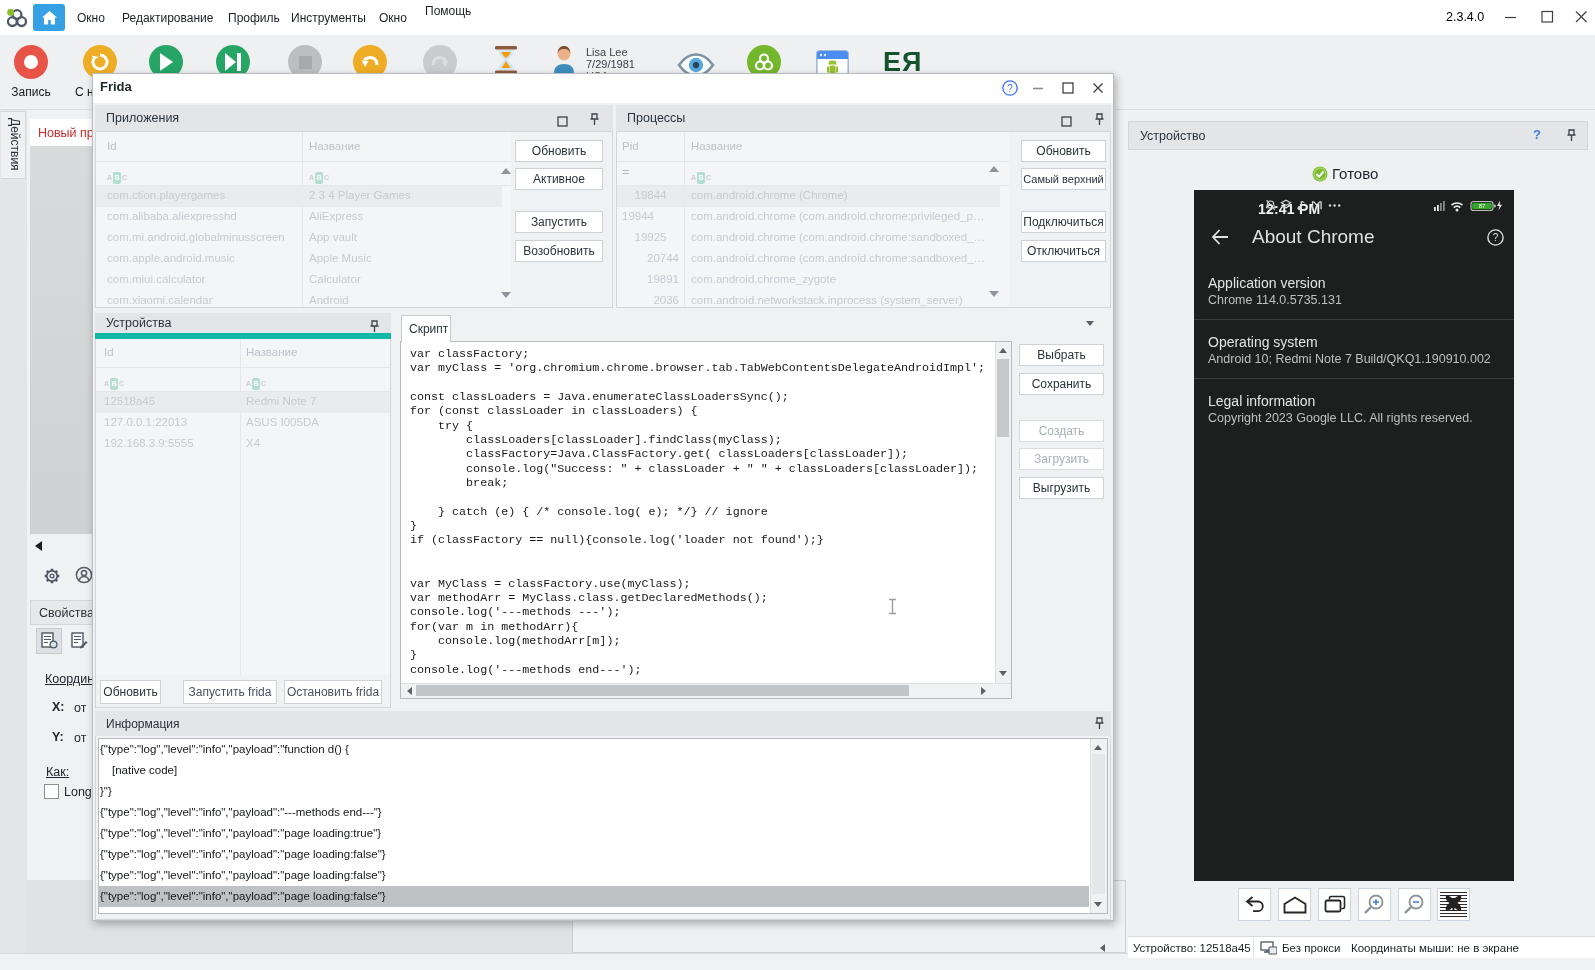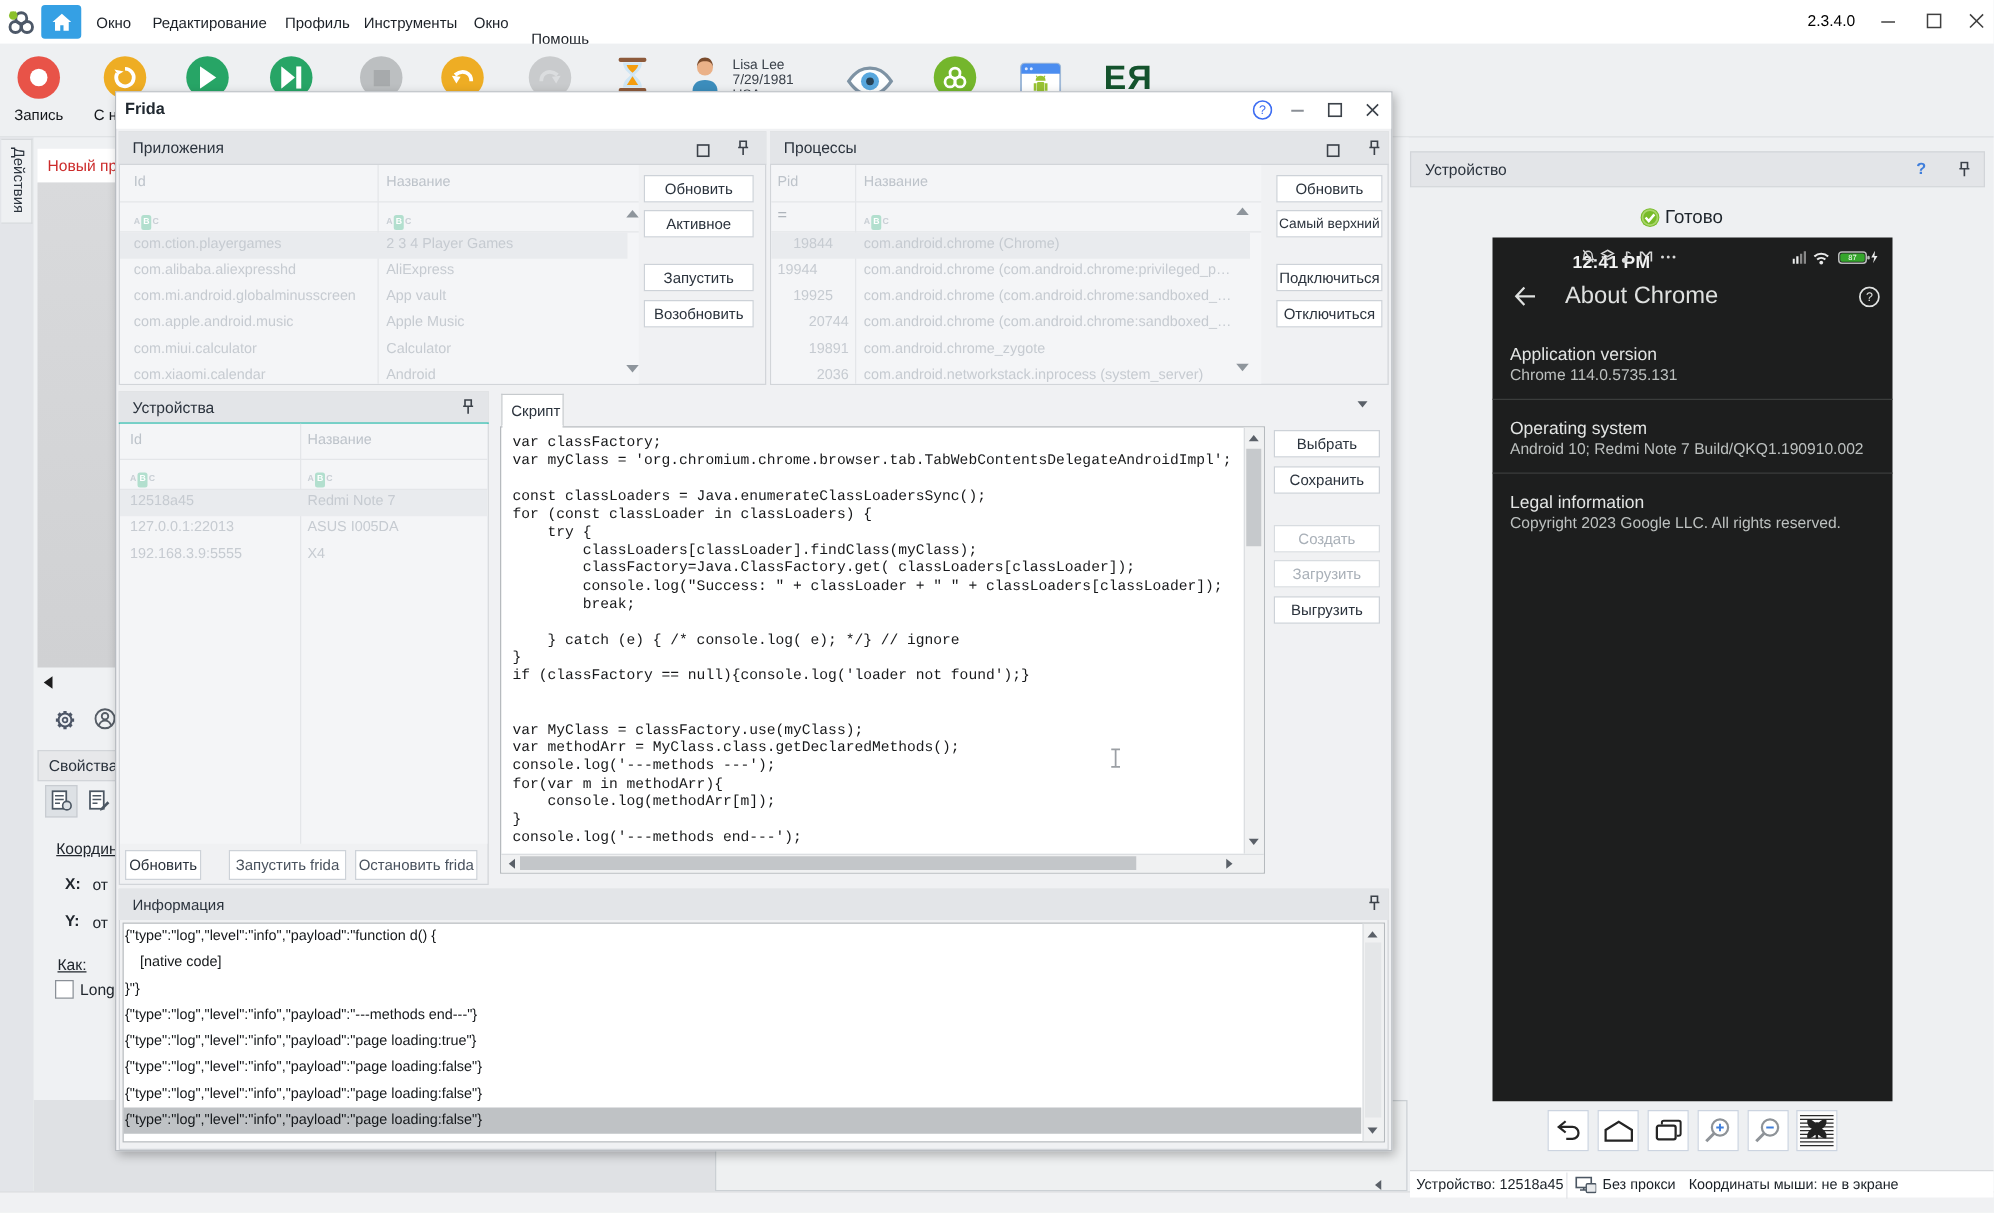--- a/index.html
+++ b/index.html
@@ -35,21 +35,21 @@
   <svg width="17" height="16" viewBox="0 0 17 16">
         <path d="M8.5 1L1 7.5h2v7h4.2v-4.4h2.6v4.4H14v-7h2z" fill="#fff"></path>
       </svg>
 </div>
 <div class="abs" style="top:0;height:35px;left:0;width:1000px;font-size:12px;color:#1c2128">
   <span class="abs" style="left:77px;top:11px">Окно</span>
   <span class="abs" style="left:122px;top:11px">Редактирование</span>
   <span class="abs" style="left:228px;top:11px">Профиль</span>
   <span class="abs" style="left:291px;top:11px">Инструменты</span>
   <span class="abs" style="left:379px;top:11px">Окно</span>
-  <span class="abs" style="left:425px;top:24px">Помощь</span>
+  <span class="abs" style="left:425px;top:4px">Помощь</span>
 </div>
 <span class="abs" style="left:1446px;top:10px;font-size:12.5px;color:#000000">2.3.4.0</span>
 <svg class="abs" style="left:1504px;top:8px" width="90" height="18" viewBox="0 0 90 18">
   <path d="M1 9.5h11" stroke="#404040" stroke-width="1.2"></path>
   <rect x="38" y="3.5" width="10.5" height="10.5" fill="none" stroke="#404040" stroke-width="1.2"></rect>
   <path d="M72 3.5l10.5 10.5M82.5 3.5L72 14" stroke="#404040" stroke-width="1.2"></path>
 </svg>
 
 <div class="abs" style="left:0;top:35px;width:1595px;height:75px;background:#eef0f2;border-bottom:1px solid #dcdee1"></div>
 
@@ -403,21 +403,21 @@
 <span class="abs gtxt" style="left:598px;top:220px;width:297px;overflow:hidden;text-overflow:ellipsis">com.android.networkstack.inprocess (system_server)</span>
 <div class="abs" style="left:896px;top:92px;width:0;height:0;border-left:5px solid transparent;border-right:5px solid transparent;border-bottom:6px solid #8e959c"></div>
 <div class="abs" style="left:896px;top:217px;width:0;height:0;border-left:5px solid transparent;border-right:5px solid transparent;border-top:6px solid #8e959c"></div>
 <div class="btn" style="left:928px;top:66px;width:85px;height:22px">Обновить</div>
 <div class="btn" style="left:928px;top:94px;width:85px;height:22px">
         <span style="font-size:11px">Самый верхний</span>
       </div>
 <div class="btn" style="left:928px;top:137px;width:85px;height:22px">Подключиться</div>
 <div class="btn" style="left:928px;top:166px;width:85px;height:22px">Отключиться</div>
 <div class="abs" style="left:2px;top:239px;width:296px;height:395px;background:#f0f1f3;border:1px solid #d2d5d9"></div>
-<div class="hdr" style="left:2px;top:239px;width:296px;height:26px;border:none;border-bottom:1px solid #14b8a6">Устройства</div>
+<div class="hdr" style="left:2px;top:239px;width:296px;height:26px;border:none;border-bottom:6px solid #14b8a6">Устройства</div>
 <div class="abs" style="left:276px;top:245px"><svg width="11" height="13" viewBox="0 0 11 13">
           <path d="M3 1h5v5H3zM1.5 6h8M5.5 6v6" fill="none" stroke="#3c424a" stroke-width="1.3"></path>
         </svg></div>
 <div class="abs" style="left:3px;top:265px;width:294px;height:336px;background:#f4f5f7"></div>
 <span class="abs ghead" style="left:11px;top:272px">Id</span>
 <span class="abs ghead" style="left:153px;top:272px">Название</span>
 <div class="abs" style="left:3px;top:293px;width:294px;height:1px;background:#e4e6e9"></div>
 <div class="abs" style="left:147px;top:265px;width:1px;height:336px;background:#e4e6e9"></div>
 <div class="abs" style="left:11px;top:298px"><span style="display:inline-flex;align-items:center;font-size:7px;color:#c9cfd5;font-weight:bold">
           <span style="margin-right:1px">A</span>

